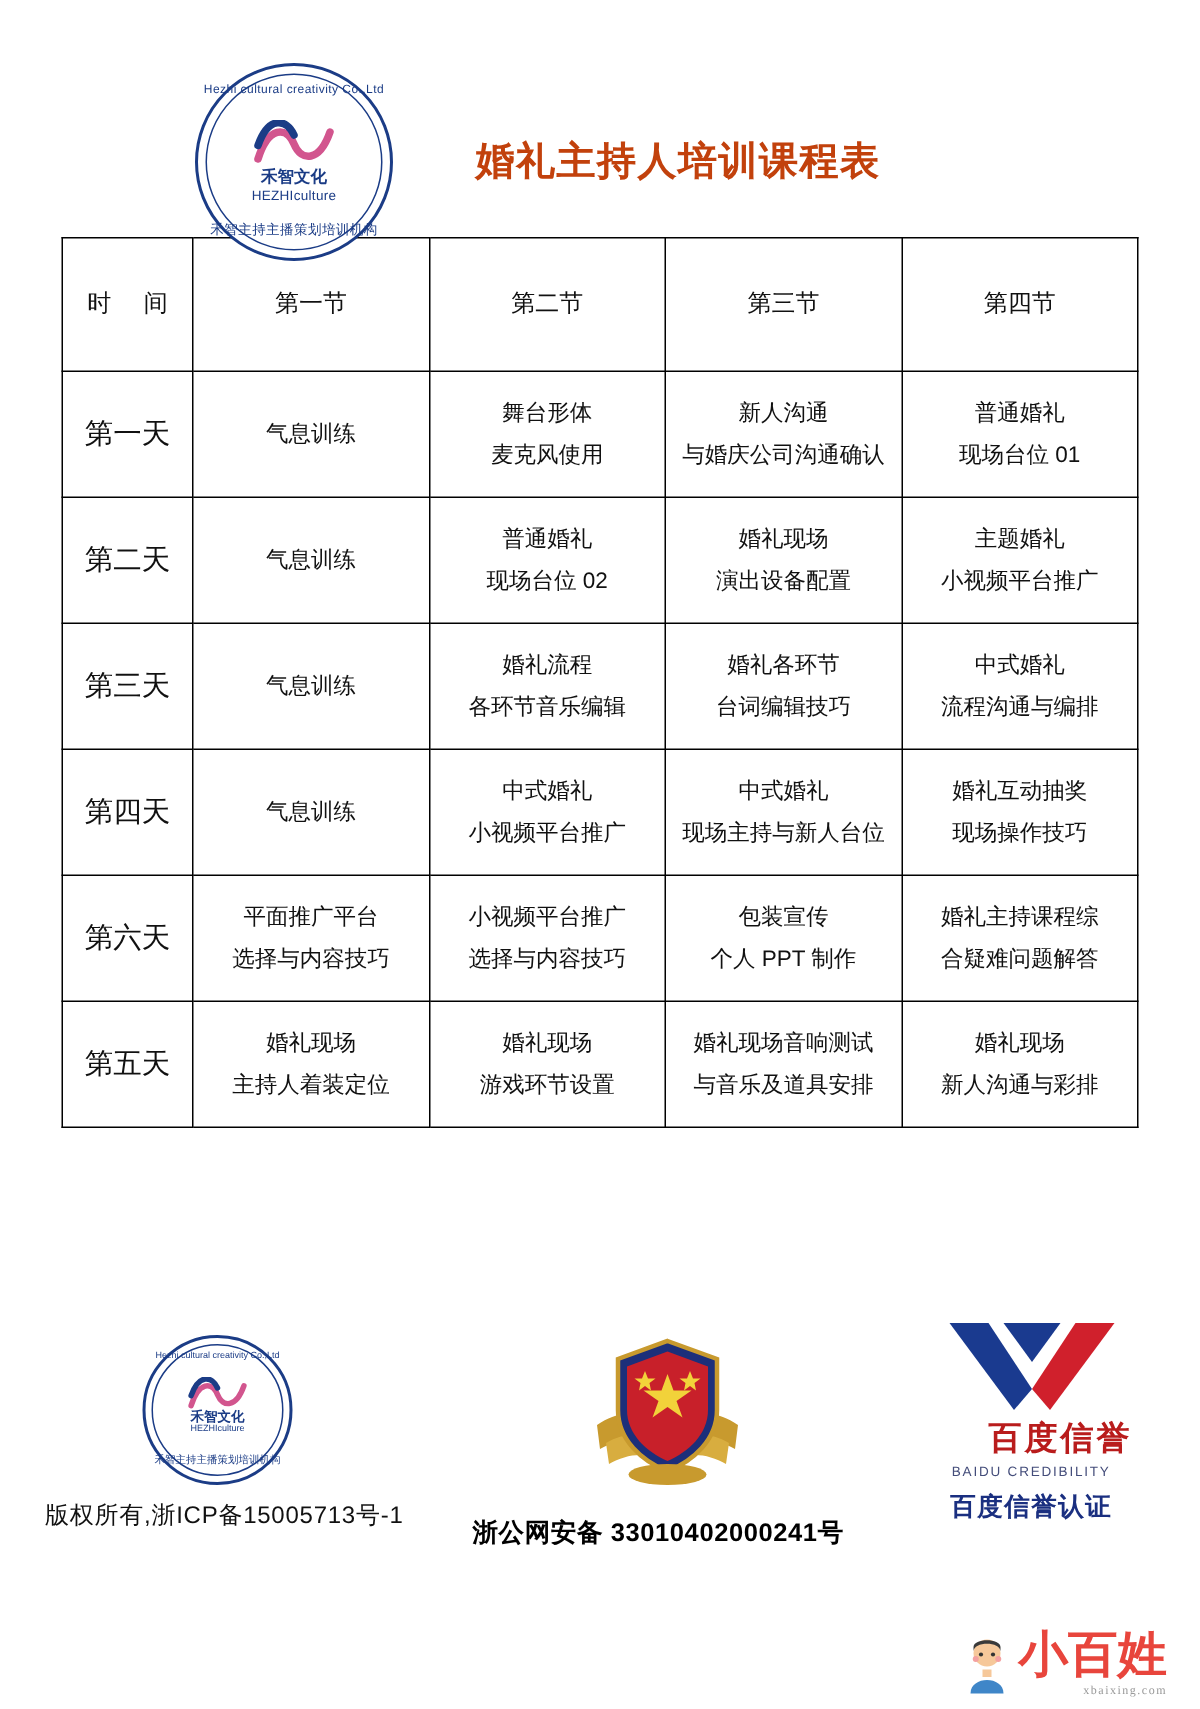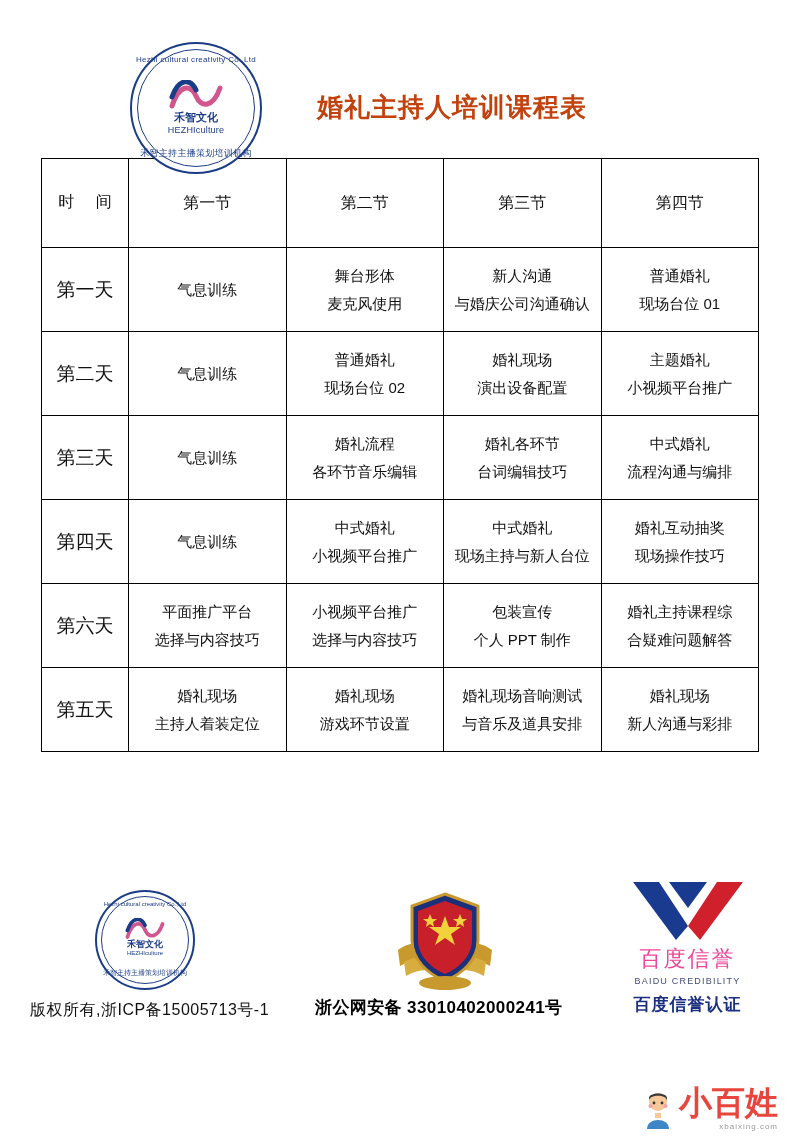--- a/index.html
+++ b/index.html
@@ -193,45 +193,46 @@
   .badge-police {
     position: absolute;
     left: 390px;
     top: 8px;
     width: 110px;
     height: 105px;
   }
   .police-record {
     position: absolute;
     left: 315px;
-    top: 116px;
+    top: 130px;
     font-size: 17px;
     font-weight: bold;
     color: #000;
     letter-spacing: .4px;
   }
 
   .badge-baidu {
     position: absolute;
     left: 620px;
     top: 0px;
     width: 135px;
     text-align: center;
   }
   .badge-baidu .v-mark {
     margin: 0 auto;
     width: 118px;
     height: 62px;
   }
   .badge-baidu .bd-cn {
     font-size: 22px;
-    font-weight: normal;
-    color: #ec4899;
+    font-weight: bold;
+    color: #b91c1c;
     letter-spacing: 2px;
     margin-top: 2px;
+    text-align: right;
   }
   .badge-baidu .bd-en {
     font-size: 9px;
     color: #444d7a;
     letter-spacing: 1.2px;
     margin-top: 2px;
   }
   .badge-baidu .bd-cert {
     font-size: 17px;
     font-weight: bold;
@@ -258,20 +259,21 @@
     font-weight: bold;
     color: #e8453c;
     line-height: 1;
   }
   .watermark .wm-sub {
     font-size: 8px;
     color: #999;
     letter-spacing: 1px;
     text-align: right;
     margin-top: 3px;
+    font-family: Liberation Serif, serif;
   }
 </style>
 </head>
 <body>
 
 <div class="header">
 
   <div class="logo-seal">
     <div class="ring"></div>
     <div class="arc-top">Hezhi cultural creativity Co.,Ltd</div>

